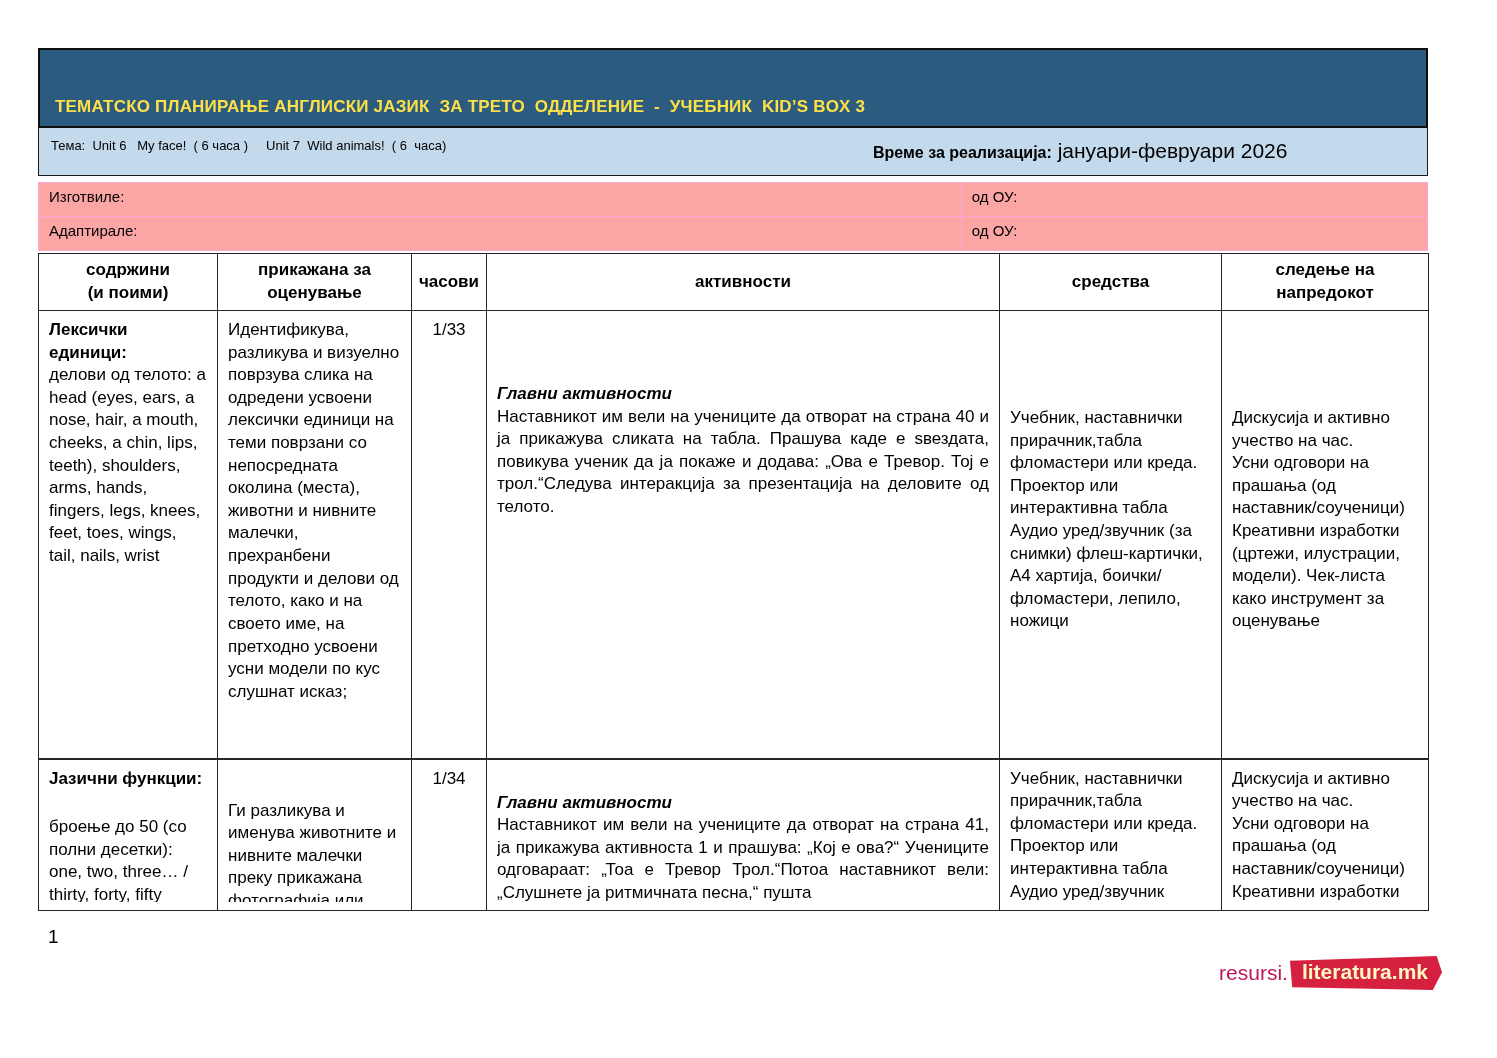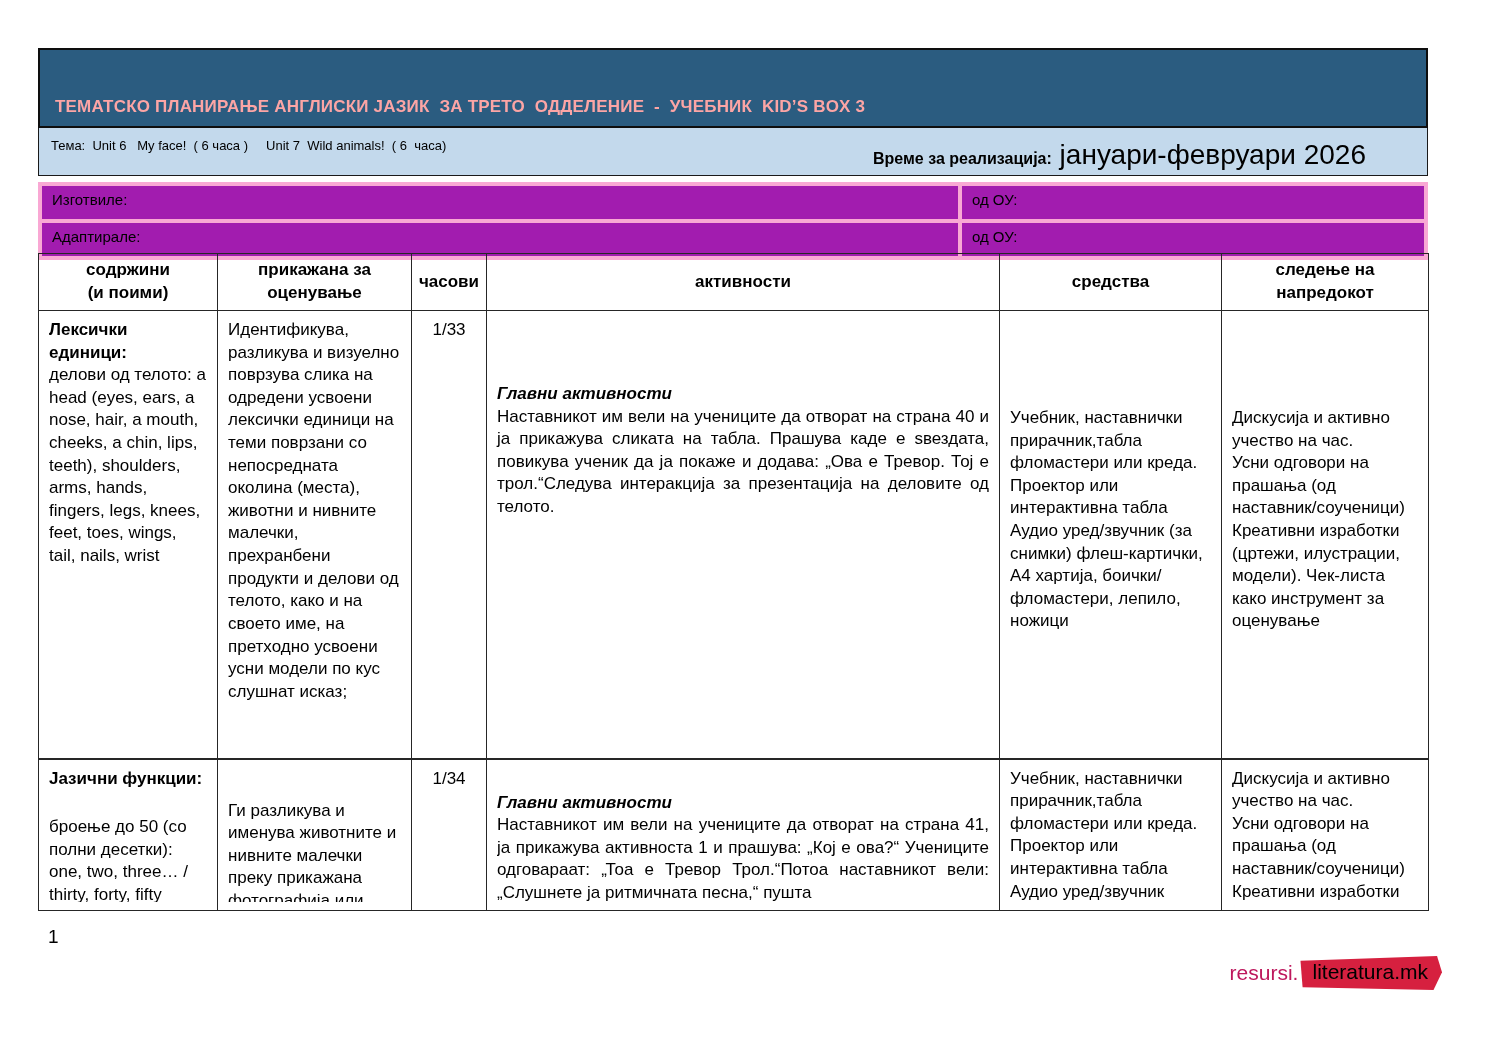--- a/index.html
+++ b/index.html
@@ -14,41 +14,41 @@
   .pre{white-space:pre-wrap;}
   .preline{white-space:pre-line;}
 
   
   .topbar{
     position:absolute;left:38px;top:48px;width:1390px;height:80px;
     background:#2b5c80;border:2px solid #0e0e0e;box-sizing:border-box;
     display:flex;align-items:flex-end;
   }
   .topbar-title{
-    font-size:17px;font-weight:600;color:#fca5a5;
+    font-size:17px;font-weight:600;color:#fde047;
     padding:0 0 9px 15px;letter-spacing:.2px;
   }
   .theme-row{
     position:absolute;left:38px;top:128px;width:1390px;height:48px;
     background:#c3d9ec;border:1px solid #1a1a1a;border-top:none;box-sizing:border-box;
   }
   .theme-label{
     position:absolute;left:12px;top:10px;font-size:13px;
   }
   .theme-time{position:absolute;left:834px;top:11px;font-size:16px;}
   .theme-time b{font-size:16px;}
-  .theme-time .time-value{font-size:28px;font-weight:400;}
+  .theme-time .time-value{font-size:21px;font-weight:400;}
 
   .meta-table{
     position:absolute;left:38px;top:182px;width:1390px;
     border-collapse:collapse;table-layout:fixed;
   }
   .meta-table td{
-    border:4px solid #f9a8d4;height:24px;font-size:15px;
-    padding:1px 0 8px 10px;vertical-align:middle;background:#a21caf;
+    border:1px solid #f9a8d4;height:24px;font-size:15px;
+    padding:1px 0 8px 10px;vertical-align:middle;background:#fca5a5;
   }
   .meta-table td.meta-left{width:66.7%;}
   .meta-table td.meta-right{width:33.3%;}
 
   
   .main-table{
     position:absolute;left:38px;top:253px;width:1390px;
     border-collapse:collapse;table-layout:fixed;
   }
   .main-table th,.main-table td{
@@ -75,21 +75,21 @@
   .r2clip{max-height:134px;overflow:hidden;}
 
   
   .page-number{position:absolute;left:48px;top:926px;font-size:19px;}
   .logo{
     position:absolute;right:55px;top:955px;height:36px;
     display:flex;align-items:center;cursor:pointer;
   }
   .logo-prefix{color:#be185d;font-size:21px;margin-right:2px;}
   .logo-banner{
-    background:#d6203f;color:#000000;font-weight:400;font-size:21px;
+    background:#d6203f;color:#fef9c3;font-weight:700;font-size:21px;
     padding:4px 14px 6px 12px;
     clip-path:polygon(0% 14%,96.5% 0%,100% 48%,94% 100%,1.5% 92%);
   }
 </style>
 </head>
 <body>
 
 <div class="page">
 
   <div class="topbar">

